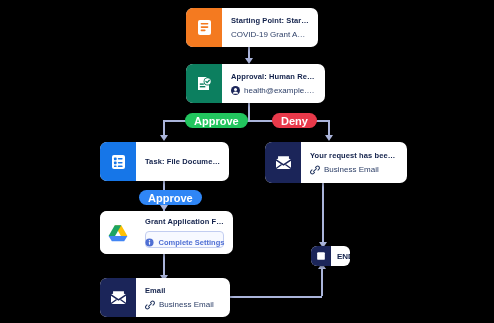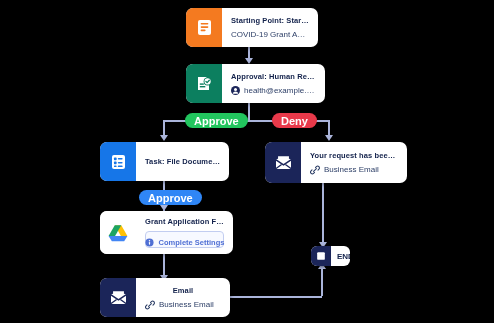--- a/index.html
+++ b/index.html
@@ -304,21 +304,21 @@
 
   <div class="end-node" style="left:311px; top:246px; width:39px;">
     <div class="end-icon">
       <svg width="10" height="10" viewBox="0 0 12 12" aria-hidden="true">
         <rect x="1.4" y="1.4" width="9.2" height="9.2" rx="1.4" fill="#ffffff"></rect>
       </svg>
     </div>
     <div class="end-label">END</div>
   </div>
 
-  <div class="node" style="left:100px; top:278px; width:130px; height:39px;text-align:center;">
+  <div class="node" style="left:100px; top:278px; width:130px; height:39px;">
     <div class="node-icon" style="background:#1b2559;">
       <svg width="17" height="15" viewBox="0 0 18 16" aria-hidden="true">
         <rect x="1" y="4" width="16" height="11" rx="2" fill="#ffffff"></rect>
         <path d="M3.2 1.2h11.6v7.4H3.2z" fill="#ffffff"></path>
         <path d="M1 5.2l8 5.4 8-5.4" fill="none" stroke="#1b2559" stroke-width="1.6" stroke-linejoin="round"></path>
         <path d="M1 14.4l6-4.3M17 14.4l-6-4.3" stroke="#1b2559" stroke-width="1.4" fill="none"></path>
       </svg>
     </div>
     <div class="node-body">
       <div class="node-title">Email</div>

